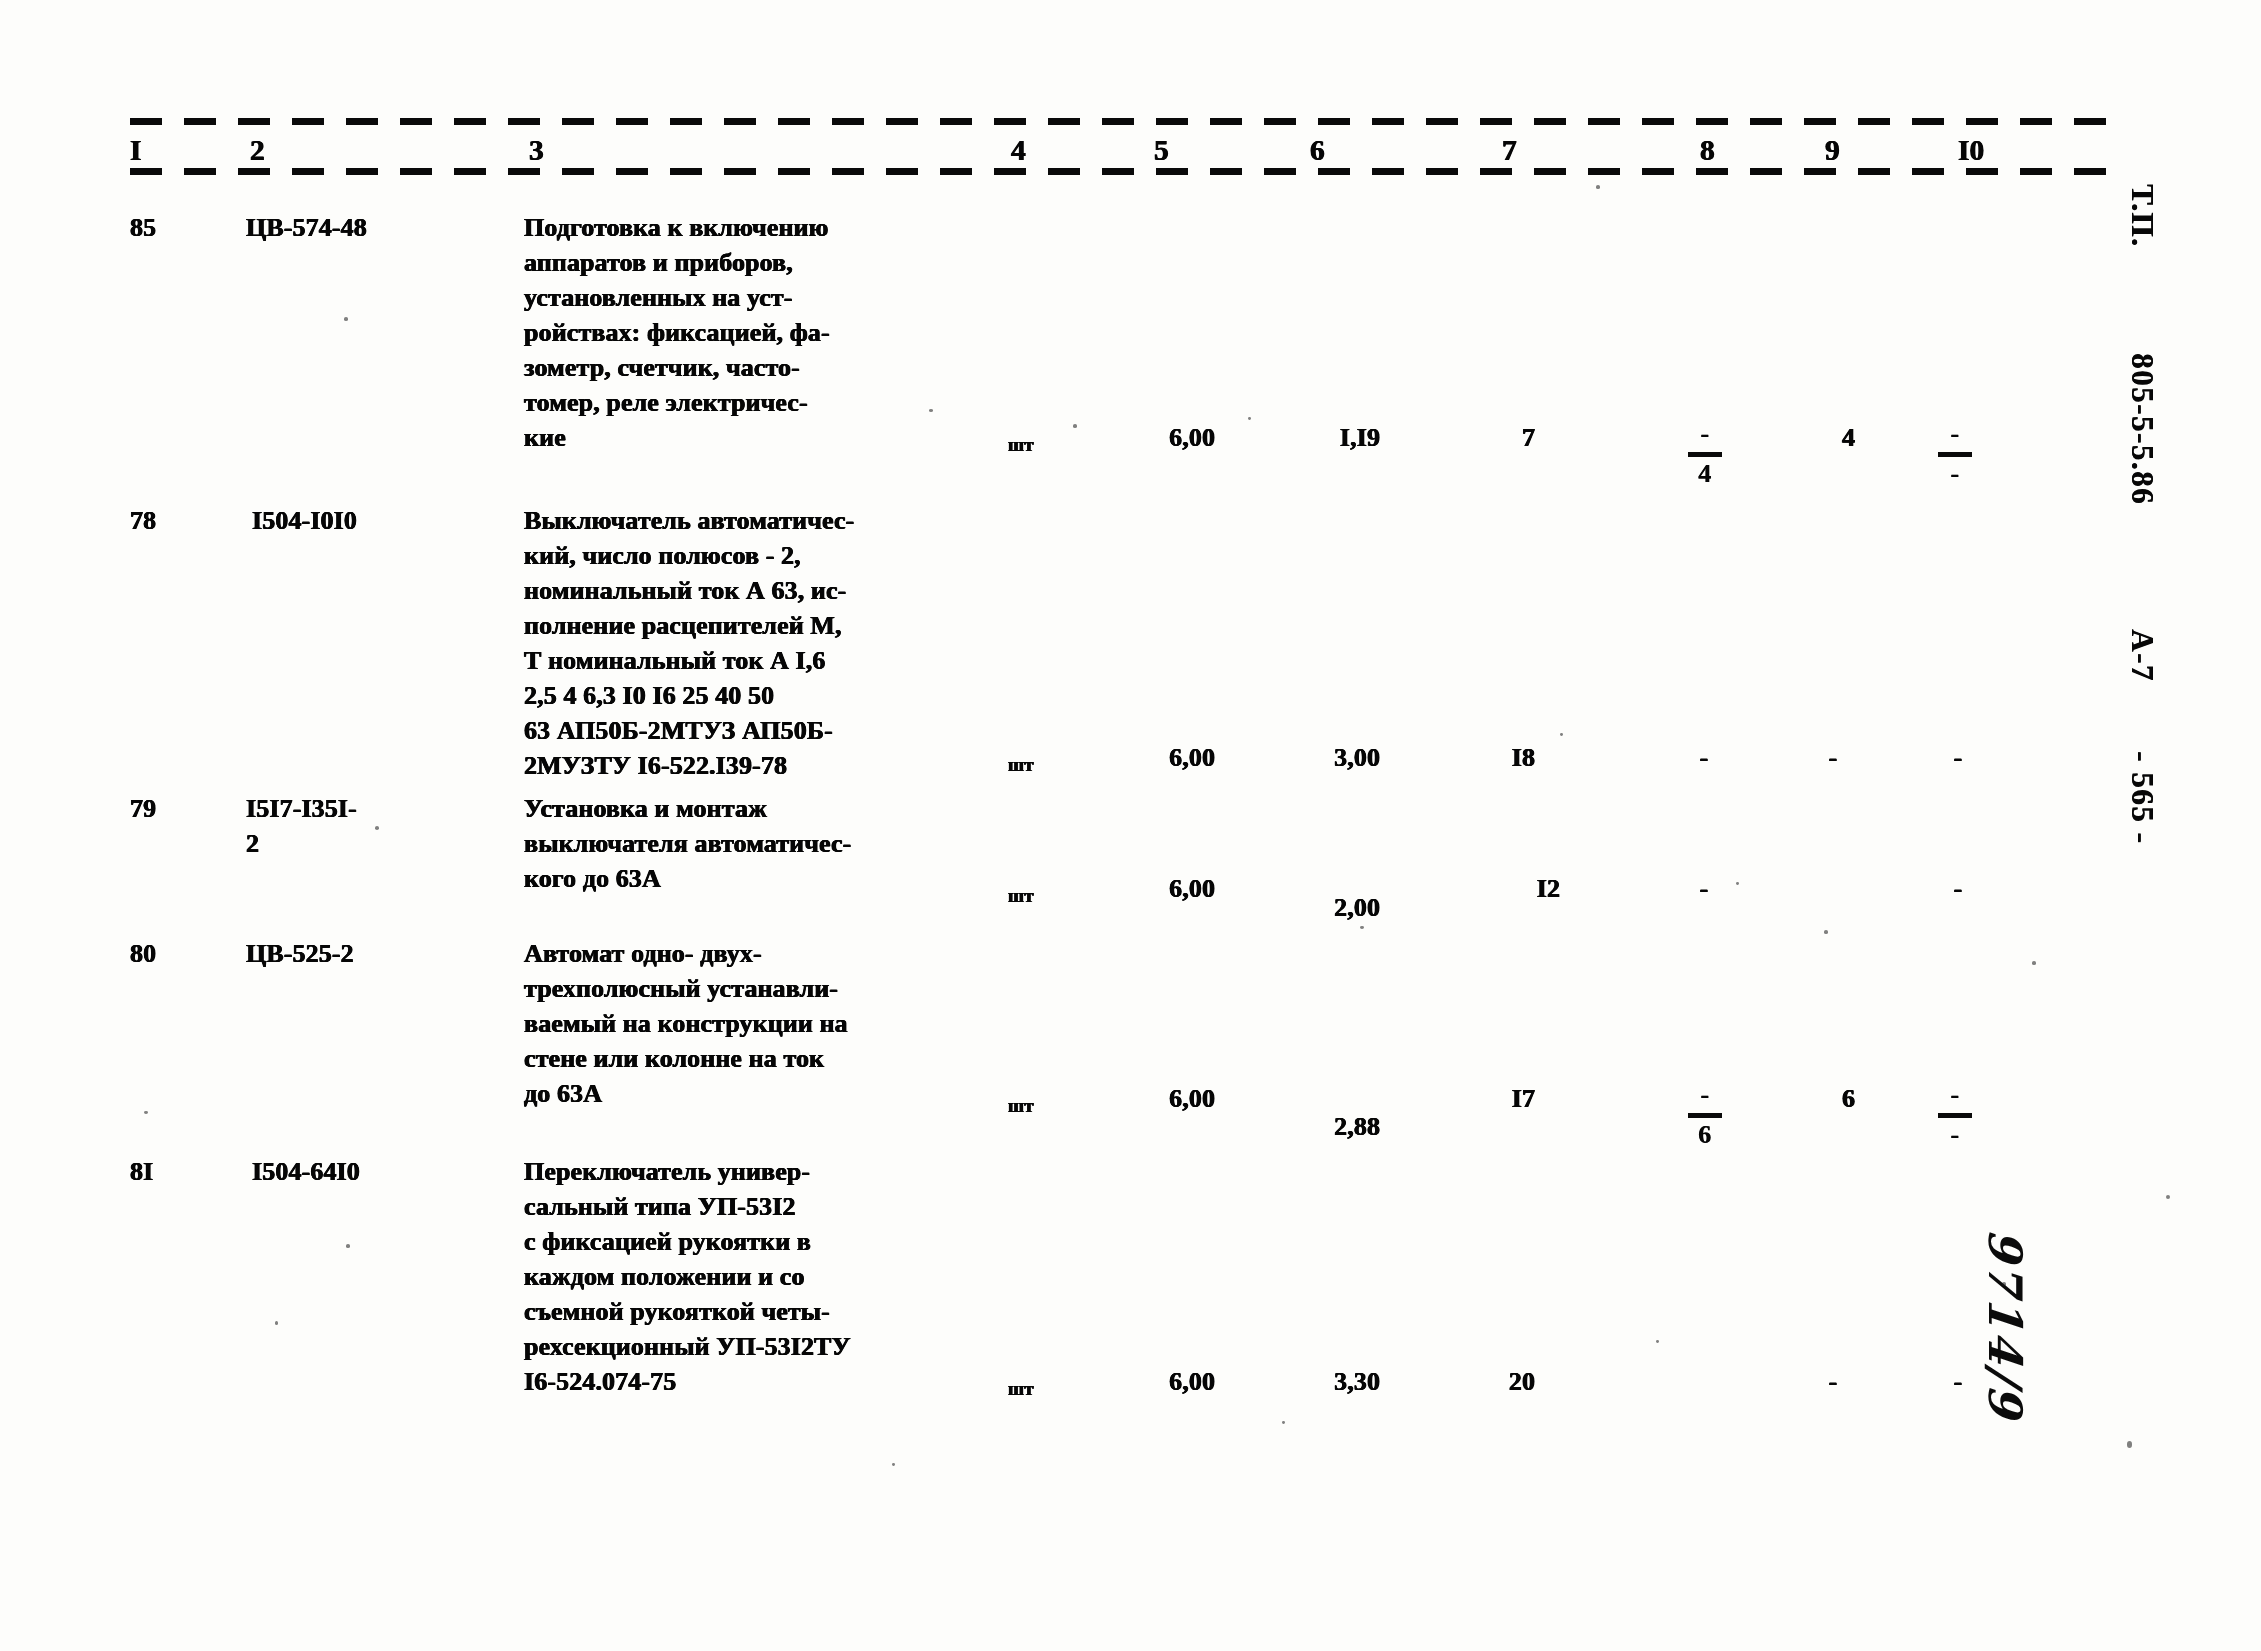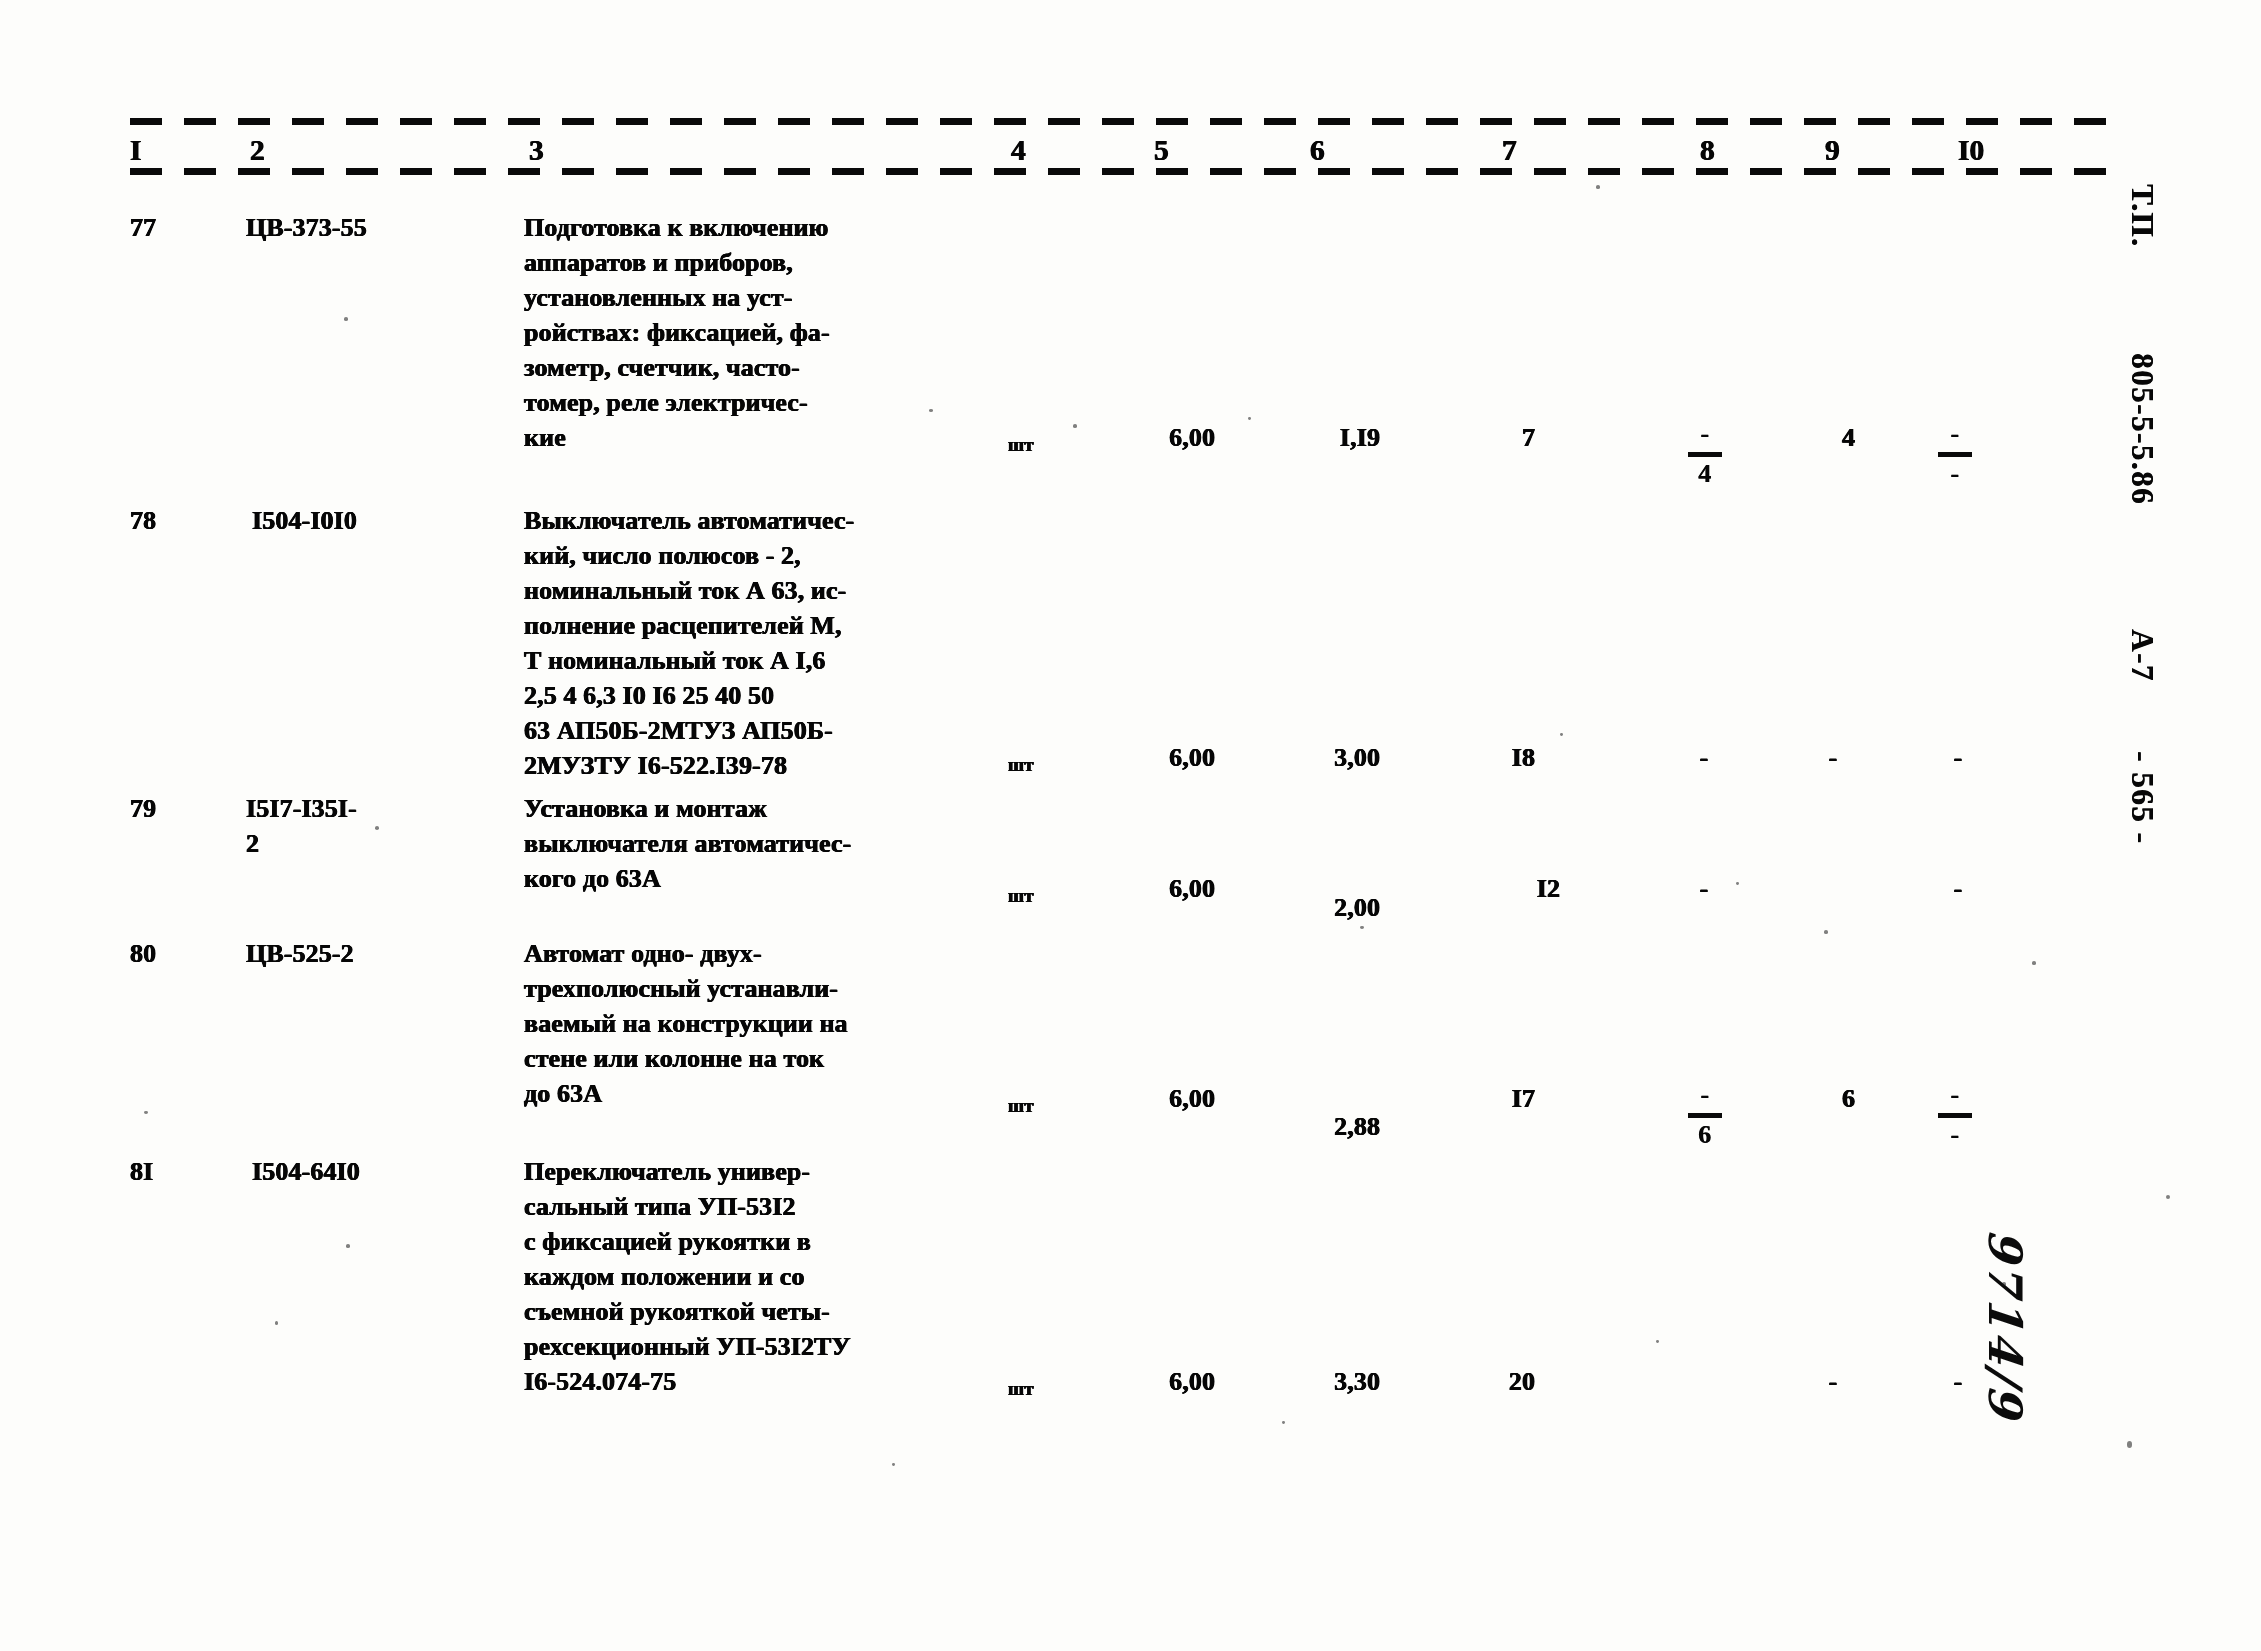--- a/index.html
+++ b/index.html
@@ -130,22 +130,22 @@
   <div class="hdr-num" style="left:529px; top:136px;">3</div>
   <div class="hdr-num" style="left:1011px; top:136px;">4</div>
   <div class="hdr-num" style="left:1154px; top:136px;">5</div>
   <div class="hdr-num" style="left:1310px; top:136px;">6</div>
   <div class="hdr-num" style="left:1502px; top:136px;">7</div>
   <div class="hdr-num" style="left:1700px; top:136px;">8</div>
   <div class="hdr-num" style="left:1825px; top:136px;">9</div>
   <div class="hdr-num" style="left:1958px; top:136px;">I0</div>
 
   <div>
-    <div class="cell c-num" style="left:130px; top:210px; width:88px;">77</div>
-    <div class="cell c-code" style="left:246px; top:210px; width:280px;">ЦВ-373-55</div>
+    <div class="cell c-num" style="left:130px; top:210px; width:88px;">85</div>
+    <div class="cell c-code" style="left:246px; top:210px; width:280px;">ЦВ-574-48</div>
     <div class="cell c-desc" style="left:524px; top:210px; width:508px;">Подготовка к включению
 аппаратов и приборов,
 установленных на уст-
 ройствах: фиксацией, фа-
 зометр, счетчик, часто-
 томер, реле электричес-
 кие</div>
     <div class="cell c-unit" style="left:1008px; top:427px; width:59px;">шт</div>
     <div class="cell c-val" style="left:1097px; top:420px; width:118px;">6,00</div>
     <div class="cell c-val" style="left:1262px; top:420px; width:118px;">I,I9</div>

